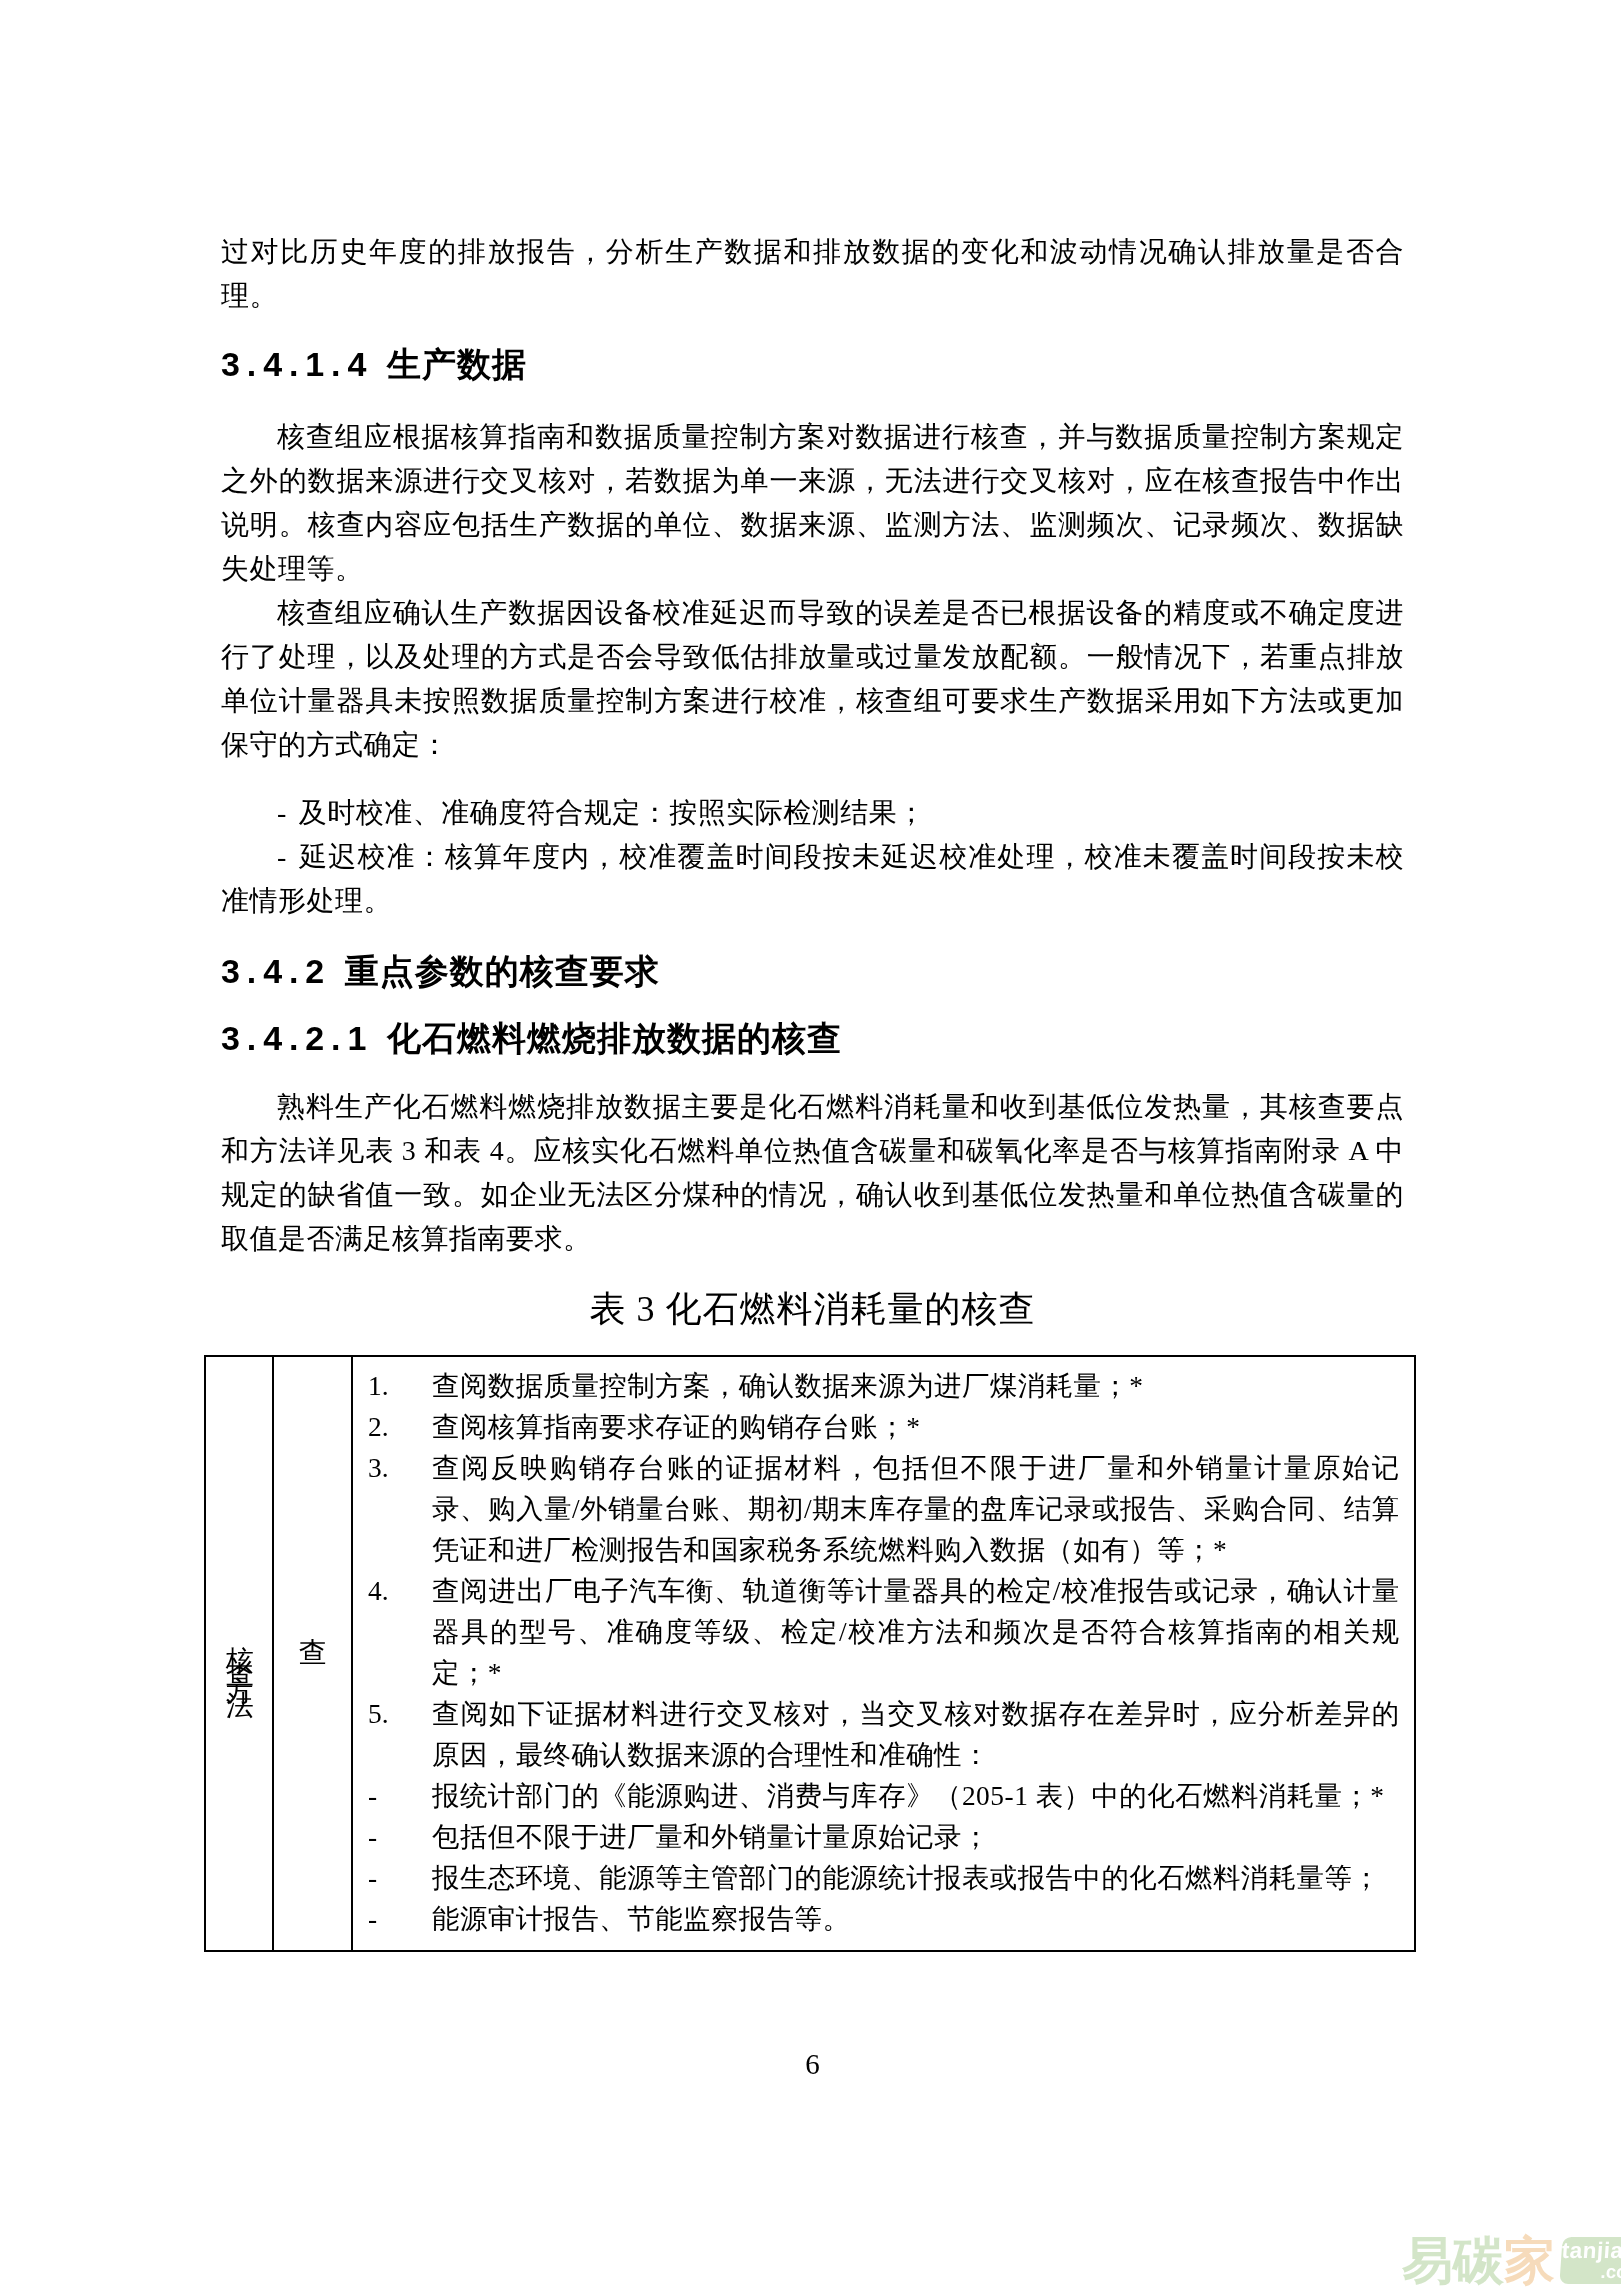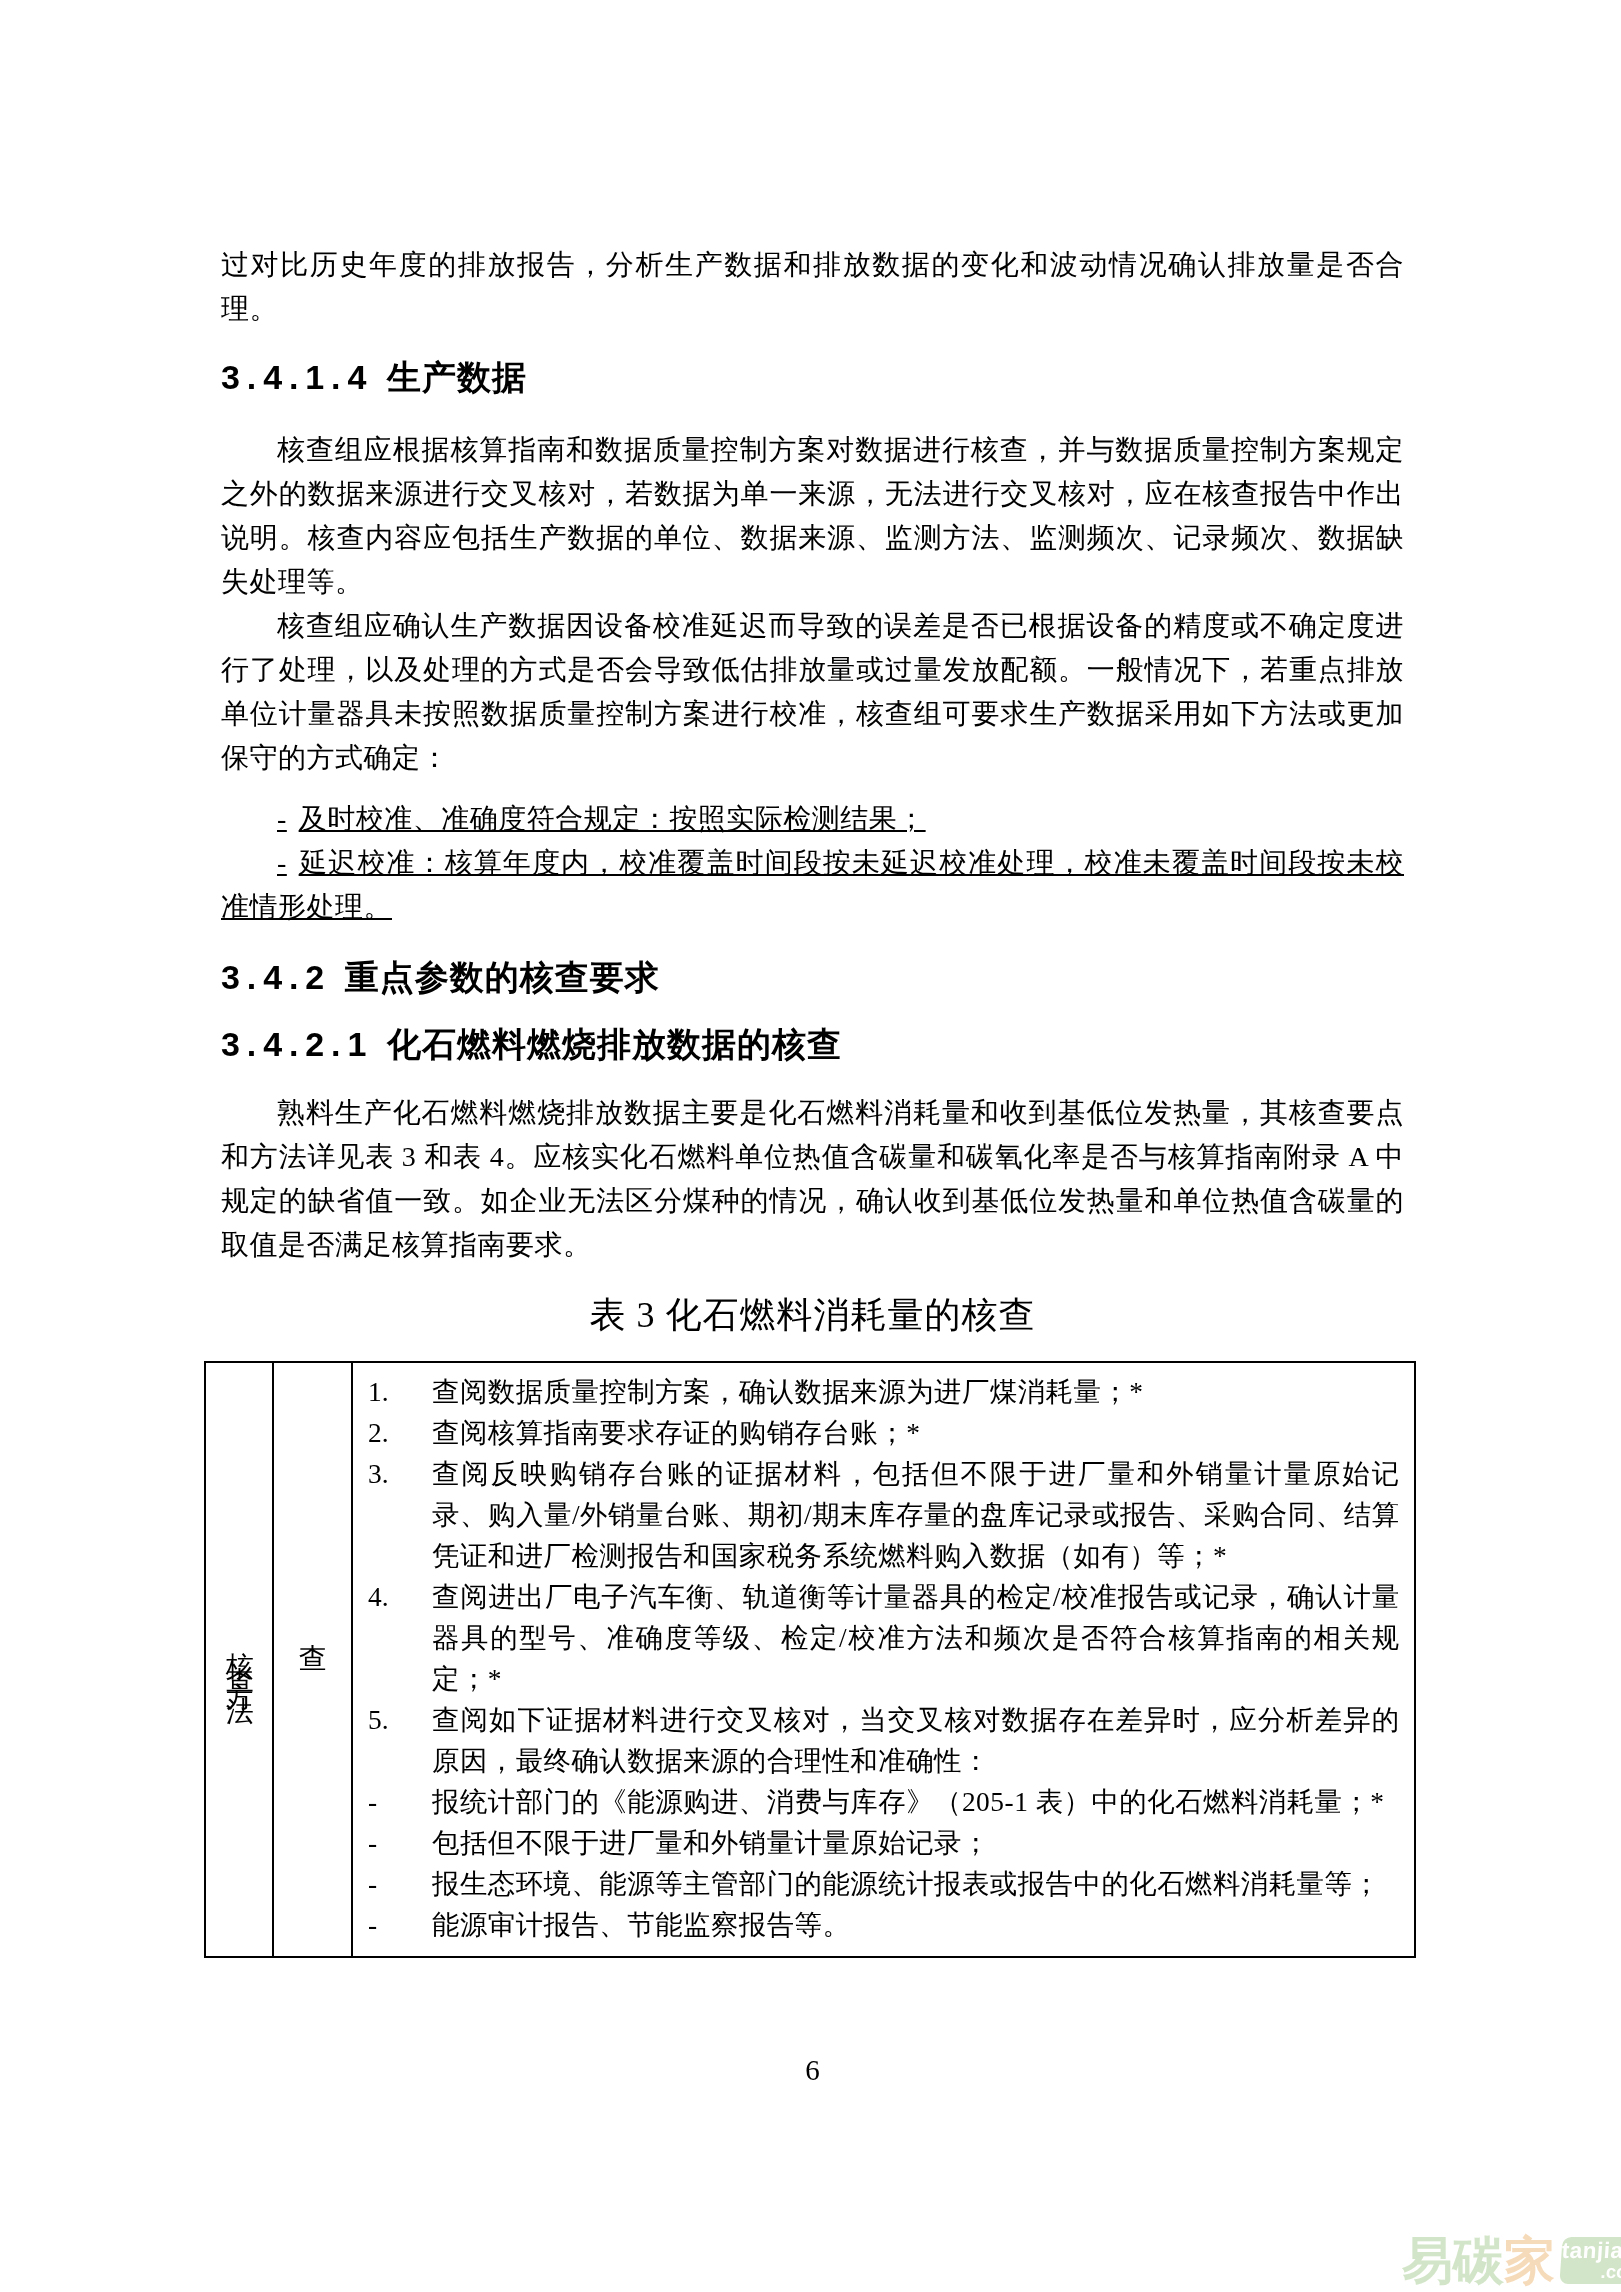--- a/index.html
+++ b/index.html
@@ -7,21 +7,21 @@
     position:relative;
     width:1621px; height:2293px;
     margin:0 auto;
     background:#ffffff;
     color:#000;
     font-family:"Liberation Serif","DejaVu Serif",serif;
     overflow:hidden;
   }
   .content {
     position:absolute;
-    left:221px; top:243px;
+    left:221px; top:230px;
     width:1183px;
   }
   .body {
     margin:0;
     font-size:28px;
     line-height:44px;
     text-align:justify;
     letter-spacing:0.5px;
   }
   .indent { text-indent:2em; }
@@ -127,21 +127,21 @@
     <p class="body">过对比历史年度的排放报告，分析生产数据和排放数据的变化和波动情况确认排放量是否合理。</p>
 
     <h3 class="heading h-3414">
       <span class="h-num">3.4.1.4</span><span>生产数据</span>
     </h3>
 
     <p class="body indent">核查组应根据核算指南和数据质量控制方案对数据进行核查，并与数据质量控制方案规定之外的数据来源进行交叉核对，若数据为单一来源，无法进行交叉核对，应在核查报告中作出说明。核查内容应包括生产数据的单位、数据来源、监测方法、监测频次、记录频次、数据缺失处理等。</p>
 
     <p class="body indent">核查组应确认生产数据因设备校准延迟而导致的误差是否已根据设备的精度或不确定度进行了处理，以及处理的方式是否会导致低估排放量或过量发放配额。一般情况下，若重点排放单位计量器具未按照数据质量控制方案进行校准，核查组可要求生产数据采用如下方法或更加保守的方式确定：</p>
 
-    <div style="margin-top:17px;text-decoration:underline;">
+    <div style="margin-top:24px;">
       <p class="body cal">
         <span class="cal-marker">-</span><span>及时校准、准确度符合规定：按照实际检测结果；</span>
       </p>
       <p class="body cal">
         <span class="cal-marker">-</span><span>延迟校准：核算年度内，校准覆盖时间段按未延迟校准处理，校准未覆盖时间段按未校准情形处理。</span>
       </p>
     </div>
 
     <h3 class="heading h-342">
       <span class="h-num">3.4.2</span><span>重点参数的核查要求</span>

